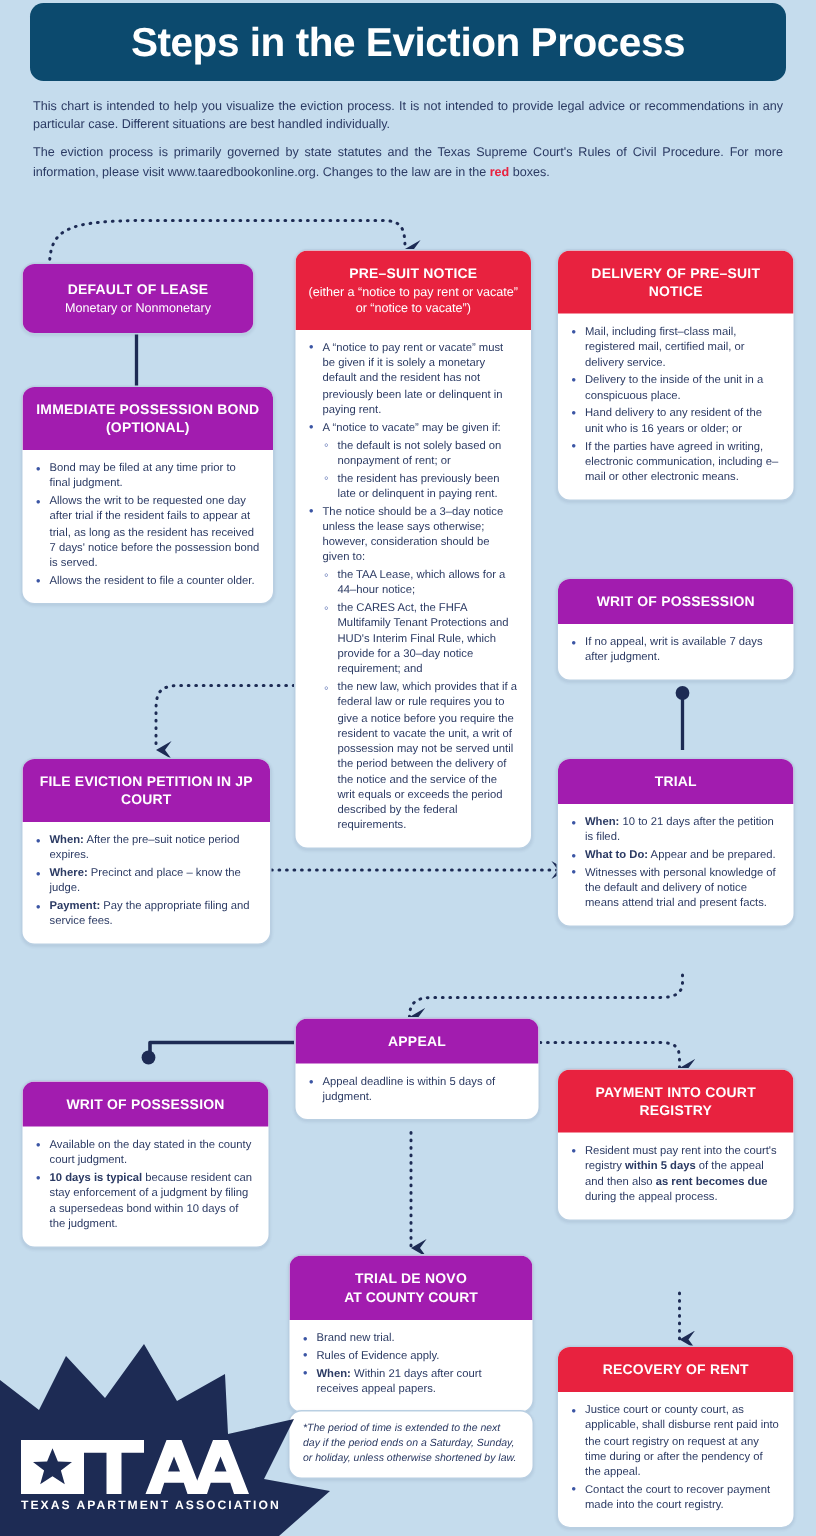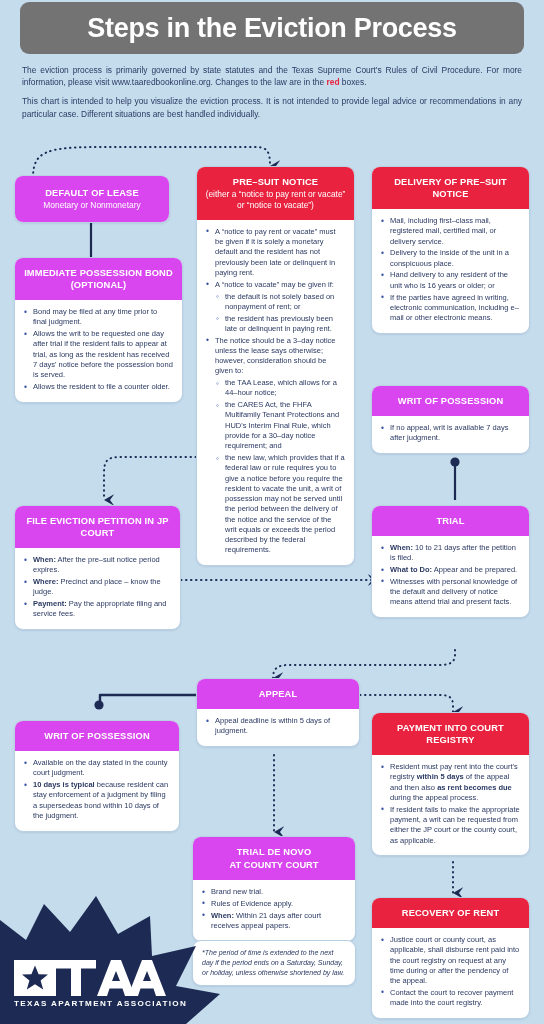--- a/index.html
+++ b/index.html
@@ -7,21 +7,21 @@
     width: 544px; height: 1024px;
     background: #c5dced;
     font-family: "Liberation Sans", sans-serif;
     overflow: hidden;
   }
   #page { position: relative; width: 544px; height: 1024px; background: #c5dced; overflow: hidden; }
 
   
   .hdr-bar {
     position: absolute; left: 20px; top: 2px; width: 504px; height: 52px;
-    background: #737373; border-radius: 9px;
+    background: #0c4a6e; border-radius: 9px;
     display: flex; align-items: center; justify-content: center;
   }
   .hdr-title {
     color: #ffffff; font-size: 27px; font-weight: bold; letter-spacing: -0.3px;
     line-height: 1;
   }
   .intro {
     position: absolute; left: 22px; top: 64px; width: 500px;
     color: #2b3a63; font-size: 8.4px; line-height: 1.45; text-align: justify;
   }
@@ -35,21 +35,21 @@
     border-radius: 9px;
     border: 1px solid #b9cfe2;
     overflow: hidden;
     box-shadow: 0 1px 2px rgba(40,60,100,0.10);
   }
   .card-head {
     color: #ffffff; font-weight: bold; text-align: center;
     font-size: 9.3px; line-height: 1.3; letter-spacing: 0.15px;
     padding: 9px 8px 9px 8px;
   }
-  .card.blue  > .card-head { background: #d946ef; text-align: center; }
+  .card.blue  > .card-head { background: #a21caf; text-align: center; }
   .card.red   > .card-head { background: #e8223f; text-align: center; }
   .card-head .sub {
     display: block; font-weight: normal; font-size: 8.4px; letter-spacing: 0;
     margin-top: 1px;
   }
   .card-head .ital { }
   .card-body { padding: 7px 9px 8px 9px; }
   .card-body ul { list-style: none; }
   .card-body li {
     position: relative; padding-left: 9px; margin-bottom: 1.5px;
@@ -93,22 +93,22 @@
 </head>
 <body>
 
 <div id="page">
 
   <div class="hdr-bar">
     <div class="hdr-title">Steps in the Eviction Process</div>
   </div>
 
   <div class="intro">
+    <p>This chart is intended to help you visualize the eviction process. It is not intended to provide legal advice or recommendations in any particular case. Different situations are best handled individually.</p>
     <p><span>The eviction process is primarily governed by state statutes and the Texas Supreme Court's Rules of Civil Procedure. For more information, please visit www.taaredbookonline.org. Changes to the law are in the </span><span class="red">red</span><span> boxes.</span></p>
-    <p>This chart is intended to help you visualize the eviction process. It is not intended to provide legal advice or recommendations in any particular case. Different situations are best handled individually.</p>
   </div>
 
   <svg class="conn" style="left:0;top:0;width:544px;height:1024px;">
     <defs>
       <marker id="ah" markerWidth="7" markerHeight="7" refX="3" refY="5.2" orient="auto">
         <path d="M0,0 L3,5.2 L6,0 L3,2.2 Z" fill="#1d2b54"></path>
       </marker>
       <marker id="ahr" markerWidth="7" markerHeight="7" refX="5.2" refY="3" orient="auto">
         <path d="M0,0 L5.2,3 L0,6 L2.2,3 Z" fill="#1d2b54"></path>
       </marker>
@@ -251,21 +251,20 @@
     </div>
   </div>
 
   <div class="card red" style="left:371px; top:712px; width:159px;">
     <div class="card-head">
       <span>PAYMENT INTO COURT REGISTRY</span>
     </div>
     <div class="card-body">
       <ul>
           <li>Resident must pay rent into the court's registry <b>within 5 days</b> of the appeal and then also <b>as rent becomes due</b> during the appeal process.</li>
-          <li>If resident fails to make the appropriate payment, a writ can be requested from either the JP court or the county court, as applicable.</li>
         </ul>
     </div>
   </div>
 
   <div class="card blue" style="left:192px; top:836px; width:164px;">
     <div class="card-head">
       <span>TRIAL </span><span class="ital">DE NOVO</span>
       <span class="sub" style="font-weight:bold;font-size:9.3px;">AT COUNTY COURT</span>
     </div>
     <div class="card-body">

